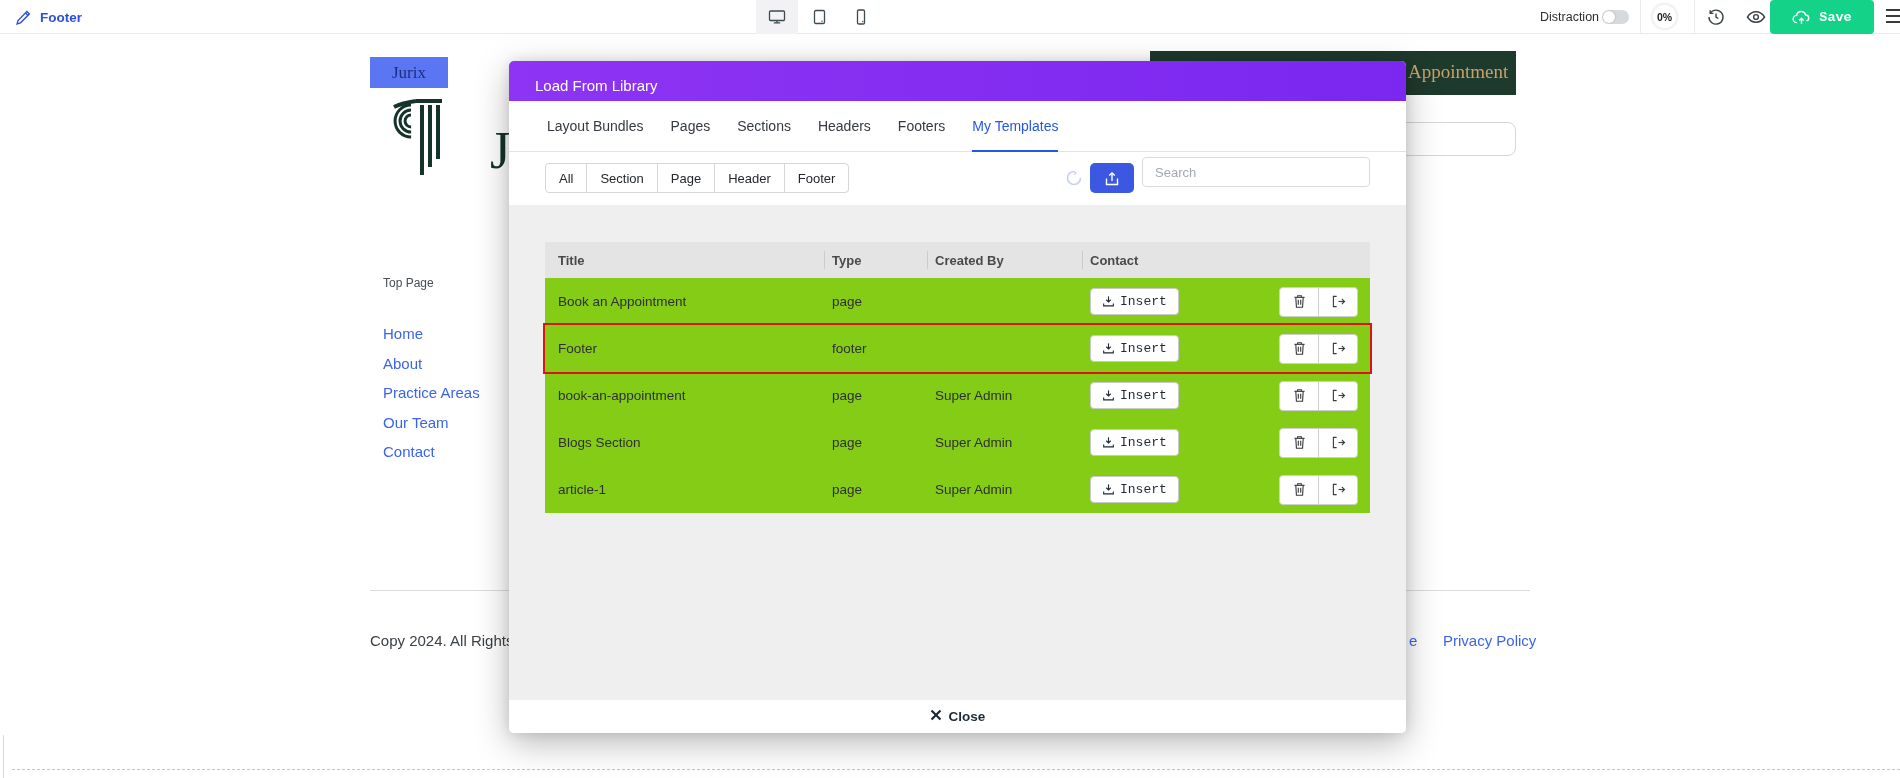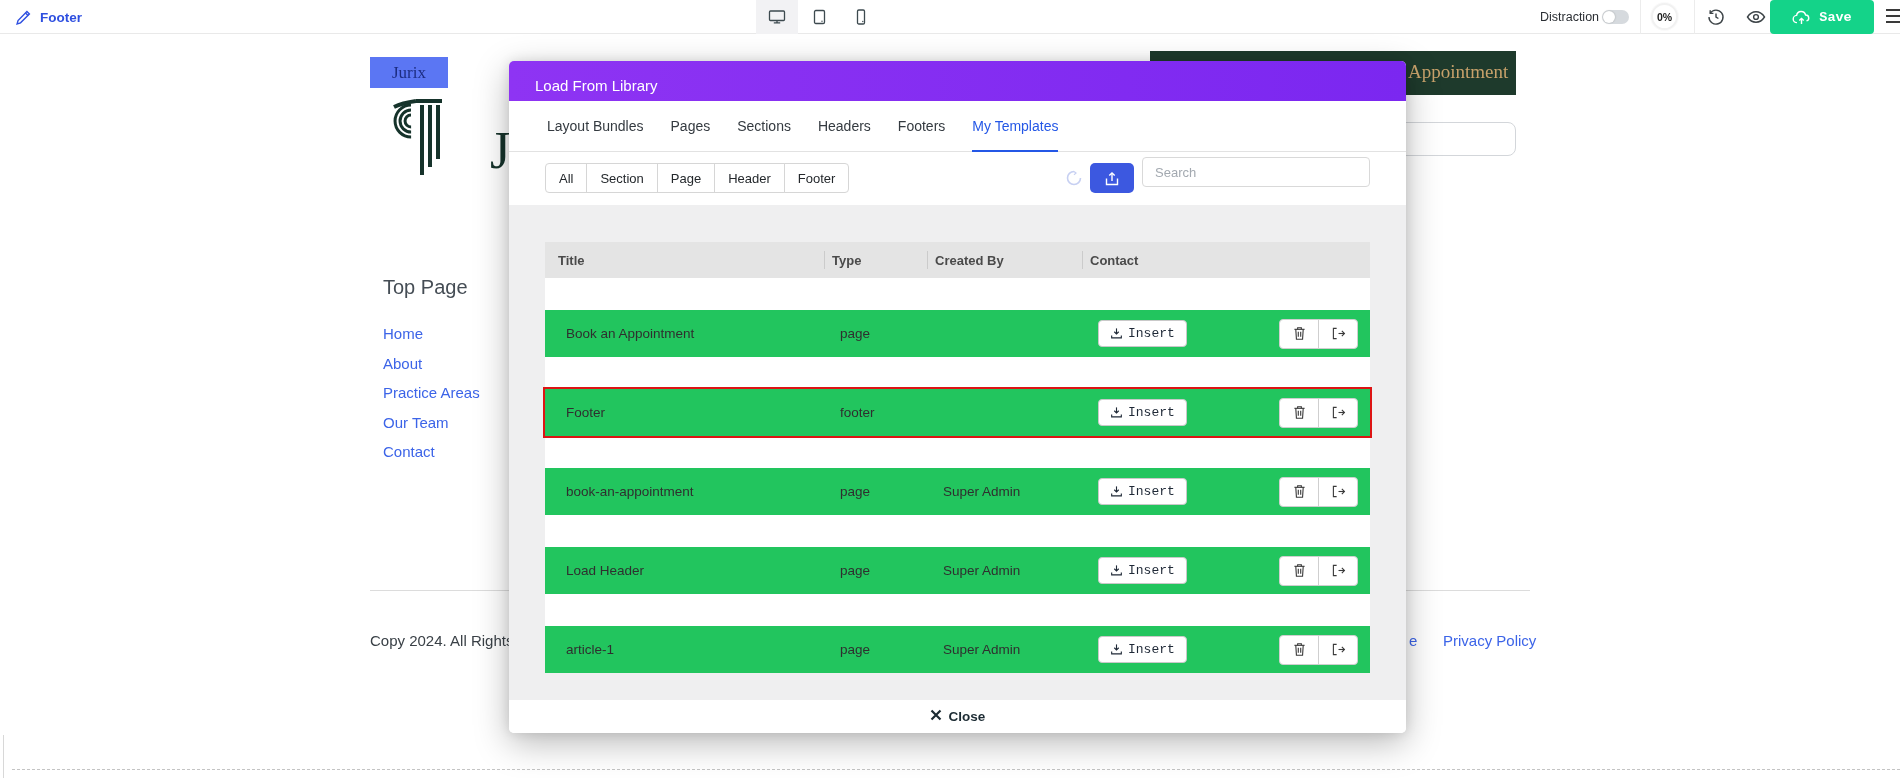--- a/index.html
+++ b/index.html
@@ -34,21 +34,21 @@
   .hamburger span { display:block; width:20px; height:2px; background:#3a3a3a; }
 
   
   .canvas { position:absolute; left:0; top:35px; width:1900px; height:743px; background:#fff; z-index:1; }
   .sel-logo { position:absolute; left:370px; top:22px; width:78px; height:31px; background:#5b76f3;
               display:flex; align-items:center; justify-content:center; overflow:hidden; }
   .sel-logo span { font-family:"Liberation Serif", serif; font-size:17px; color:rgba(18,32,110,.85); }
   .big-logo { position:absolute; left:386px; top:60px; display:flex; align-items:flex-end; gap:26px; color:#16332b; }
   .big-logo .ju { font-family:"Liberation Serif", serif; font-size:52px; line-height:1; color:#16332b; padding-bottom:4px; }
 
-  .menu-heading { position:absolute; left:383px; top:241px; font-size:20px; color:#454d55; }
+  .menu-heading { position:absolute; left:383px; top:241px; font-size:12px; color:#454d55; }
   .menu-links { position:absolute; left:383px; top:290px; display:flex; flex-direction:column; }
   .menu-link { font-size:15px; color:#3c64e8; height:29.6px; cursor:pointer; }
 
   .appointment-btn { position:absolute; left:1150px; top:16px; width:366px; height:44px; background:#1e3a2c; cursor:pointer; }
   .appointment-label { position:absolute; left:1408px; top:26px; font-family:"Liberation Serif", serif;
                        font-size:19px; color:#c8a26b; }
   .bg-input { position:absolute; left:1300px; top:87px; width:216px; height:34px; background:#fff;
               border:1px solid #d3d6da; border-radius:8px; }
 
   .footer-divider { position:absolute; left:370px; top:555px; width:1160px; height:1px; background:#dcdcdc; }
@@ -86,22 +86,22 @@
   .search-input::placeholder { color:#a3a9b0; }
 
   .modal-body { position:absolute; left:0; top:144px; width:100%; height:495px; background:#efeff0; }
 
   .lib-table { position:absolute; left:36px; top:181px; width:825px; background:#fff; }
   .thead { display:grid; grid-template-columns:274px 103px 155px auto; height:36px; background:#e4e4e4;
            align-items:center; padding-left:13px; font-size:13px; font-weight:bold; color:#4a4a4a; }
   .thead .hcell { position:relative; }
   .thead .hcell.divided::before { content:""; position:absolute; left:-8px; top:50%; transform:translateY(-50%);
            width:1px; height:18px; background:#cbcbcb; }
-  .trow { position:relative; display:grid; grid-template-columns:274px 103px 155px auto; height:47px; background:#22c55e;
-          align-items:center; padding-left:21px; font-size:13.5px; color:#2f2f2f;margin-top:32px; }
+  .trow { position:relative; display:grid; grid-template-columns:274px 103px 155px auto; height:47px; background:#84cc16;
+          align-items:center; padding-left:13px; font-size:13.5px; color:#2f2f2f; }
   .trow.highlighted { box-shadow:0 0 0 2px #dd1414; z-index:2; }
   .c-action { display:flex; align-items:center; justify-content:space-between; padding-right:12px; }
   .insert-btn { height:27px; padding:0 11px; background:#fff; border:1px solid #c9c9c9; border-radius:4px;
                 display:flex; align-items:center; gap:5px; font-size:13px; color:#1f2937; cursor:pointer;
                 font-family:Liberation Mono, monospace; }
   .icon-group { display:flex; }
   .ic-btn { width:40px; height:30px; background:#fff; border:1px solid #cfcfcf; display:flex; align-items:center;
             justify-content:center; color:#3a3a3a; cursor:pointer; }
   .ic-btn.left { border-radius:4px 0 0 4px; }
   .ic-btn.right { border-radius:0 4px 4px 0; margin-left:-1px; }
@@ -359,21 +359,21 @@
             <path d="M6 1.5H2.5v11H6"></path>
                     <path d="M8 7h6.5"></path>
                     <path d="M11.6 4.2L14.4 7l-2.8 2.8"></path>
           </svg>
         </button>
       </div>
     </div>
   </div>
 
   <div class="trow">
-    <div class="c-title">Load Header</div>
+    <div class="c-title">Blogs Section</div>
     <div class="c-type">page</div>
     <div class="c-creator">Super Admin</div>
     <div class="c-action">
       <button class="insert-btn">
         <svg width="13" height="13" viewBox="0 0 14 13" fill="none" stroke="currentColor" stroke-width="1.2">
           <path d="M7 1v6"></path>
                   <path d="M4.6 4.6L7 7l2.4-2.4"></path>
                   <path d="M1.8 8.6v2.6h10.4V8.6"></path>
         </svg>
         <span class="insert-label">Insert</span>

